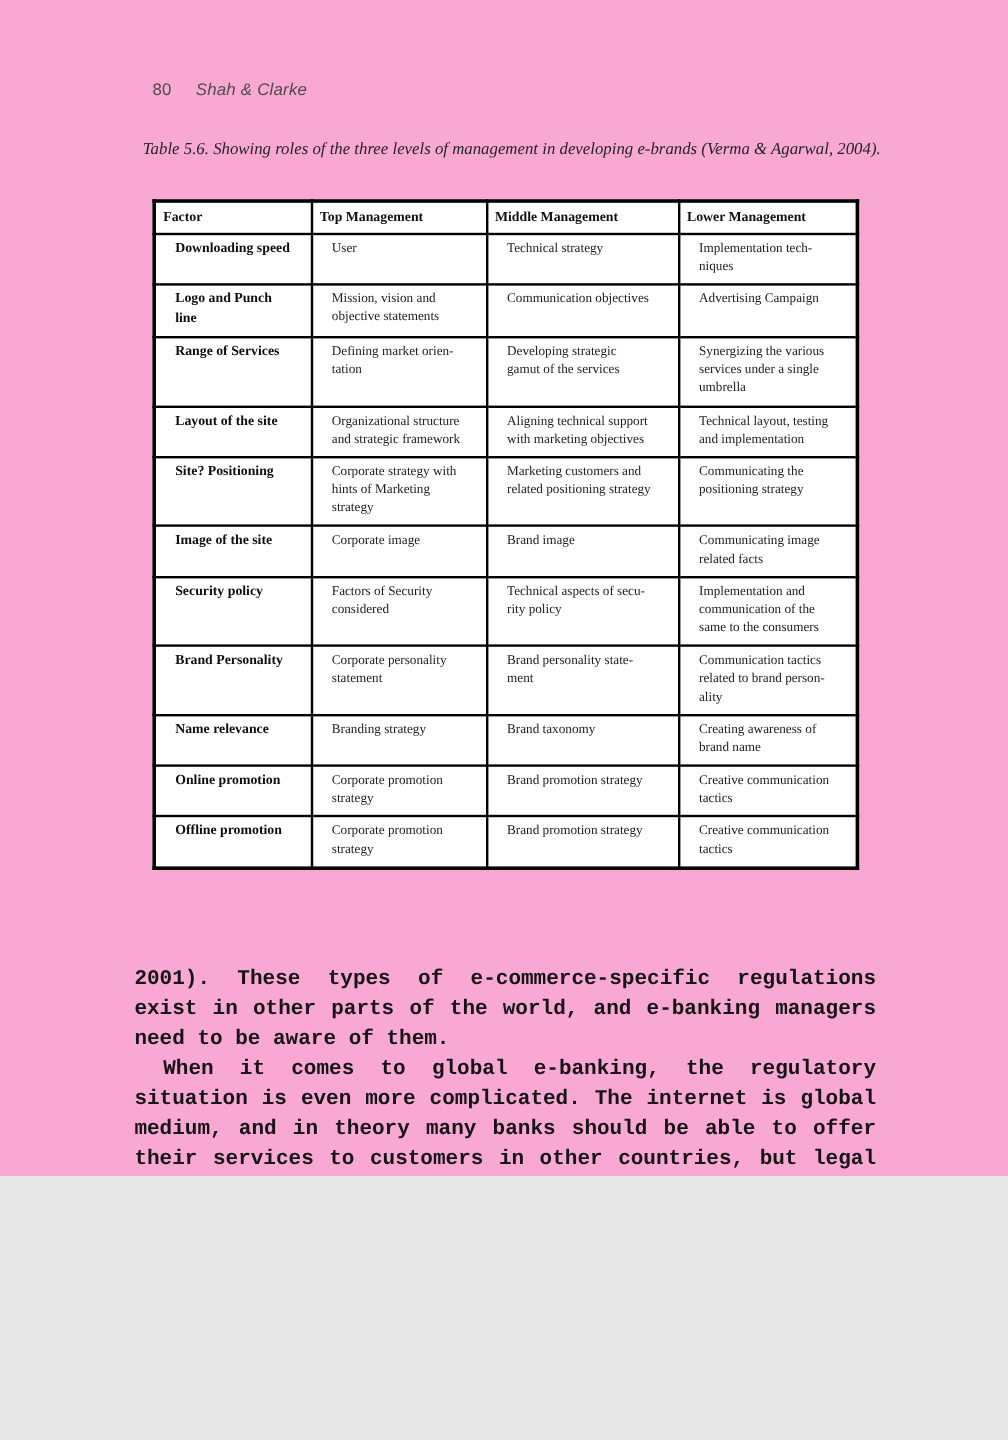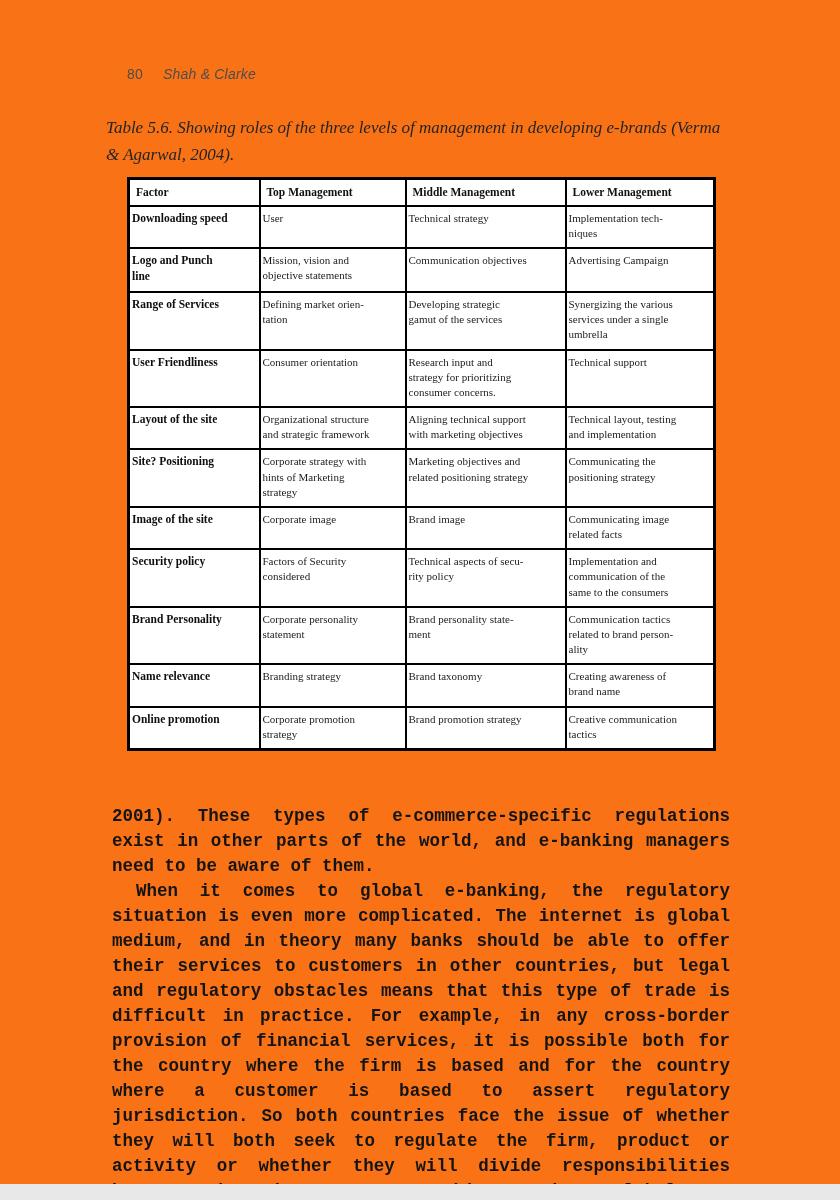--- a/index.html
+++ b/index.html
@@ -1,50 +1,50 @@
 <!DOCTYPE html>
 <html><head>
 <meta charset="utf-8">
 <style>
   html, body { margin: 0; padding: 0; }
   body { background: #e8e8e8; }
   .page {
     position: relative;
     width: 840px;
-    height: 1184px;
+    height: 980px;
     margin: 0 auto;
-    background: #f97316;
+    background: #f9a8d4;
     font-family: "Liberation Serif", serif;
     color: #161616;
     overflow: hidden;
   }
   .running-head {
     position: absolute;
     top: 66px;
     left: 127px;
     font-family: "Liberation Sans", sans-serif;
     font-size: 14px;
     color: #4d4d4d;
     letter-spacing: 0.2px;
   }
   .running-head .page-num { font-style: normal; margin-right: 16px; }
   .running-head .run-title { font-style: italic; }
   .table-caption {
     position: absolute;
     top: 114px;
-    left: 106px;
+    left: 119px;
     width: 624px;
     font-style: italic;
-    font-size: 17px;
+    font-size: 14px;
     line-height: 1.6;
     color: #242424;
   }
   table.mgmt-table {
     position: absolute;
-    top: 177px;
+    top: 166px;
     left: 127px;
     width: 586px;
     border-collapse: collapse;
     table-layout: fixed;
     background: #fff;
   }
   table.mgmt-table, table.mgmt-table td, table.mgmt-table th {
     border: 2px solid #000;
   }
   table.mgmt-table { border-width: 3px; }
@@ -53,21 +53,21 @@
     vertical-align: top;
     font-size: 11.5px;
     font-weight: bold;
     padding: 5px 6px 5px 6px;
     line-height: 1.3;
     color: #111;
   }
   table.mgmt-table td {
     vertical-align: top;
     font-size: 11px;
-    padding: 4px 6px 6px 2px;
+    padding: 4px 6px 6px 16px;
     line-height: 1.38;
     white-space: pre-line;
     color: #1c1c1c;
   }
   table.mgmt-table td.factor-cell {
     font-weight: bold;
     font-size: 11.5px;
     color: #0e0e0e;
   }
   .body-text {
@@ -140,42 +140,34 @@
         <td class="factor-cell">Range of Services</td>
         <td>Defining market orien-
 tation</td>
         <td>Developing strategic
 gamut of the services</td>
         <td>Synergizing the various
 services under a single
 umbrella</td>
       </tr>
       <tr>
-        <td class="factor-cell">User Friendliness</td>
-        <td>Consumer orientation</td>
-        <td>Research input and
-strategy for prioritizing
-consumer concerns.</td>
-        <td>Technical support</td>
-      </tr>
-      <tr>
         <td class="factor-cell">Layout of the site</td>
         <td>Organizational structure
 and strategic framework</td>
         <td>Aligning technical support
 with marketing objectives</td>
         <td>Technical layout, testing
 and implementation</td>
       </tr>
       <tr>
         <td class="factor-cell">Site? Positioning</td>
         <td>Corporate strategy with
 hints of Marketing
 strategy</td>
-        <td>Marketing objectives and
+        <td>Marketing customers and
 related positioning strategy</td>
         <td>Communicating the
 positioning strategy</td>
       </tr>
       <tr>
         <td class="factor-cell">Image of the site</td>
         <td>Corporate image</td>
         <td>Brand image</td>
         <td>Communicating image
 related facts</td>
@@ -208,20 +200,28 @@
 brand name</td>
       </tr>
       <tr>
         <td class="factor-cell">Online promotion</td>
         <td>Corporate promotion
 strategy</td>
         <td>Brand promotion strategy</td>
         <td>Creative communication
 tactics</td>
       </tr>
+      <tr>
+        <td class="factor-cell">Offline promotion</td>
+        <td>Corporate promotion
+strategy</td>
+        <td>Brand promotion strategy</td>
+        <td>Creative communication
+tactics</td>
+      </tr>
     </tbody>
   </table>
 
   <div class="body-text">
     <p>2001). These types of e-commerce-specific regulations exist in other parts of the world, and e-banking managers need to be aware of them.</p>
     <p class="indented">When it comes to global e-banking, the regulatory situation is even more complicated. The internet is global medium, and in theory many banks should be able to offer their services to customers in other countries, but legal and regulatory obstacles means that this type of trade is difficult in practice. For example, in any cross-border provision of financial services, it is possible both for the country where the firm is based and for the country where a customer is based to assert regulatory jurisdiction. So both countries face the issue of whether they will both seek to regulate the firm, product or activity or whether they will divide responsibilities between them in some way. This requires global co-operation between governments and financial</p>
   </div>
 
 
 </div>

